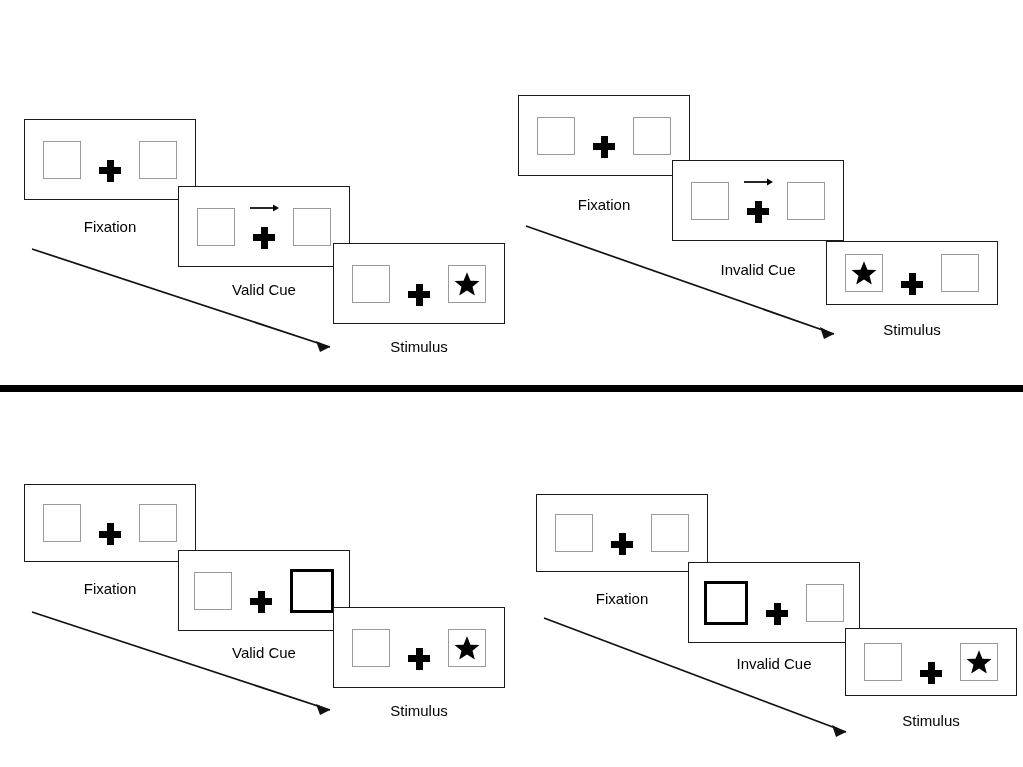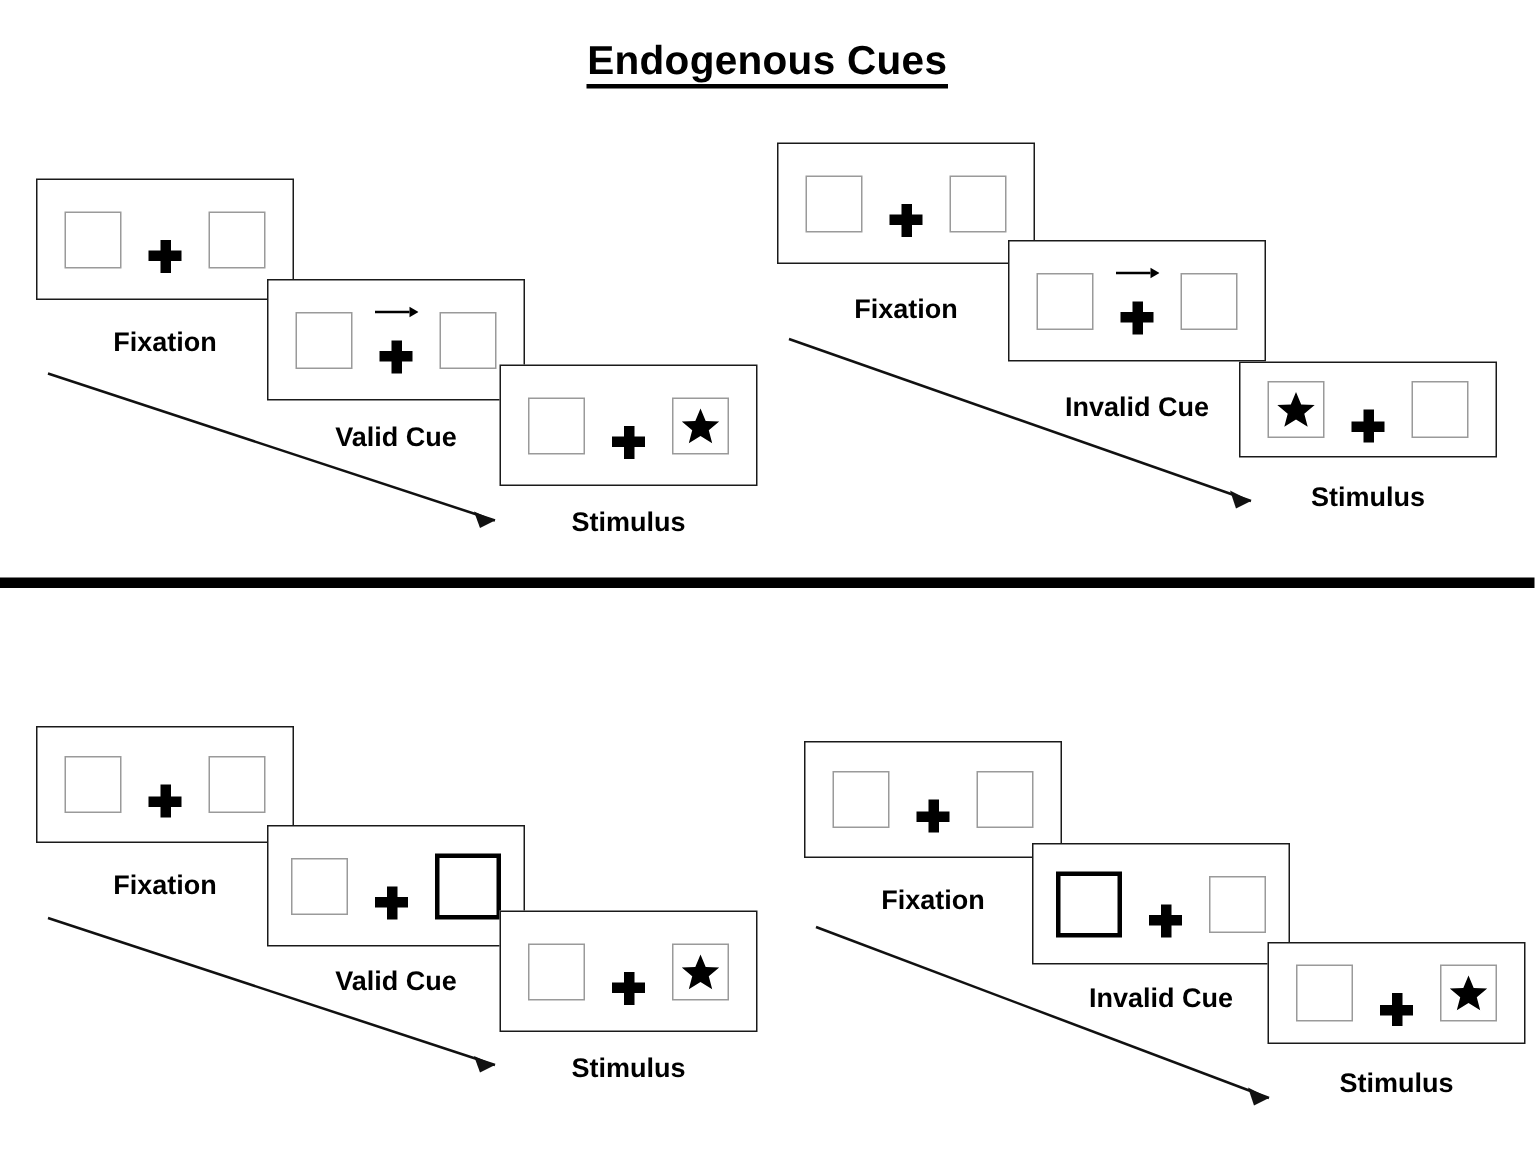--- a/index.html
+++ b/index.html
@@ -99,38 +99,35 @@
 
   
   .star{
     width:26px;height:26px;
     display:block;
   }
 
   
   .stage-label{
     position:absolute;
-    font-size:18px;
-    font-weight:bold;
+    font-size:15px;
+    font-weight:normal;
     color:#000;
     white-space:nowrap;
     text-align:center;
   }
 
   
   .time-arrow{position:absolute;overflow:visible;}
 </style>
 </head>
 <body>
 
 <div class="stage">
 
-  <div class="section-title" style="top:25px;">
-    <span>Endogenous Cues</span>
-  </div>
 
   <div class="frame" style="left:24px;top:119px;width:172px;height:81px;">
     <div class="box"></div>
     <div class="center-col">
       <div class="plus"></div>
     </div>
     <div class="box"></div>
   </div>
   <div class="stage-label" style="left:24px;top:218px;width:172px;">Fixation</div>
 

